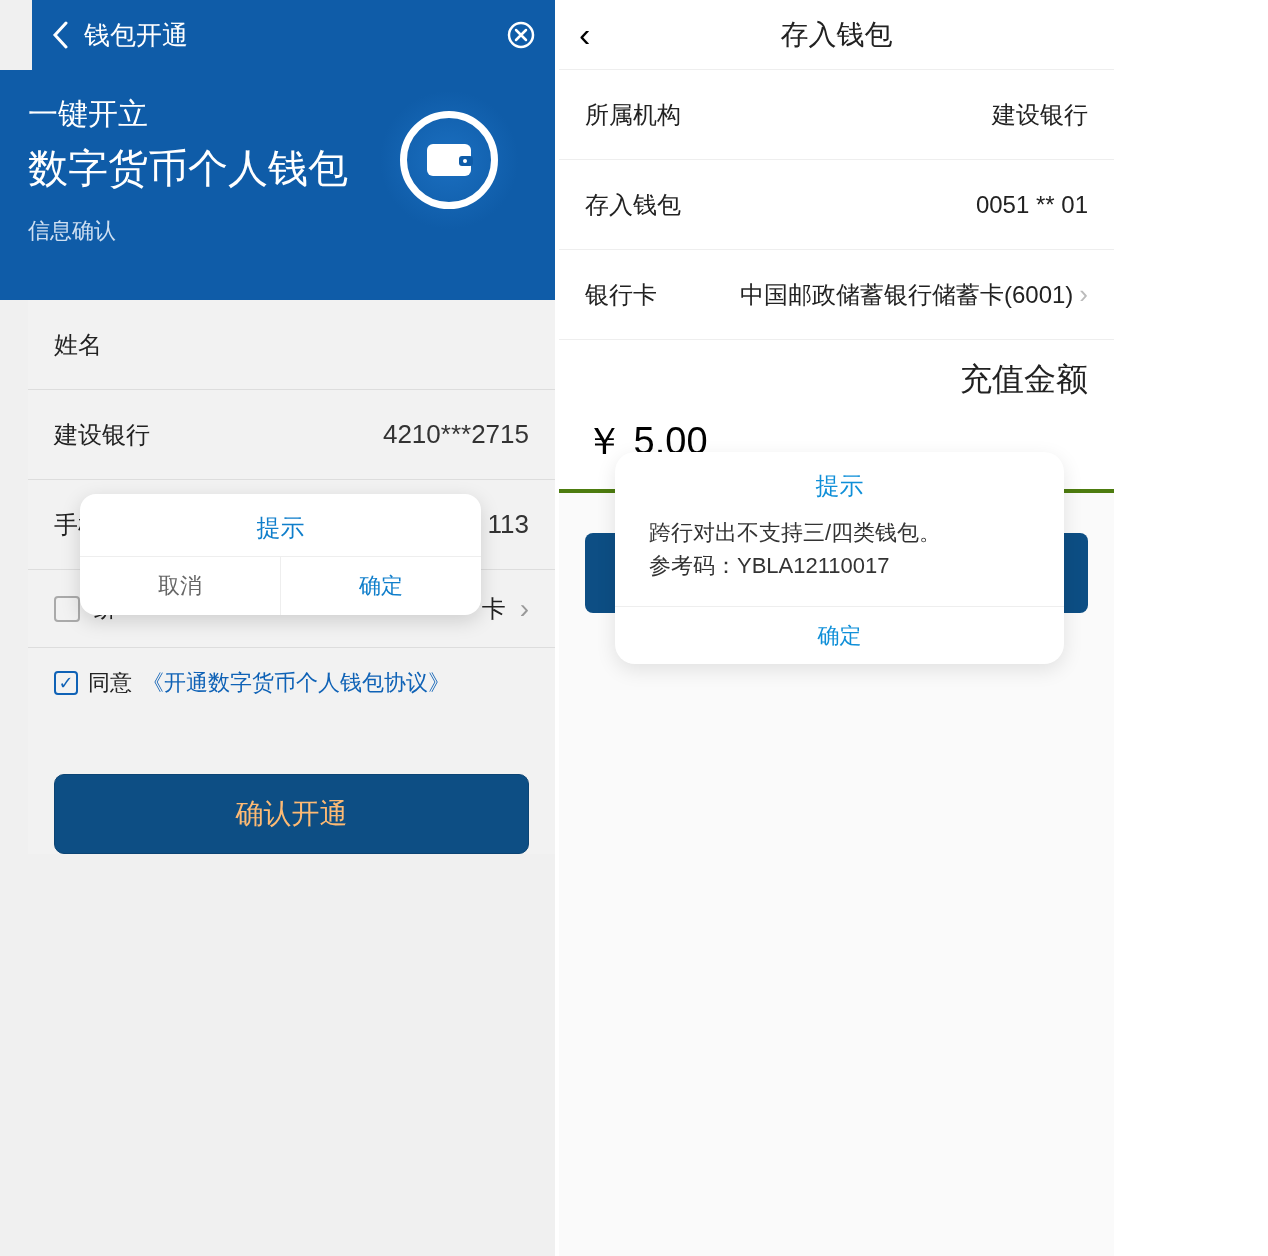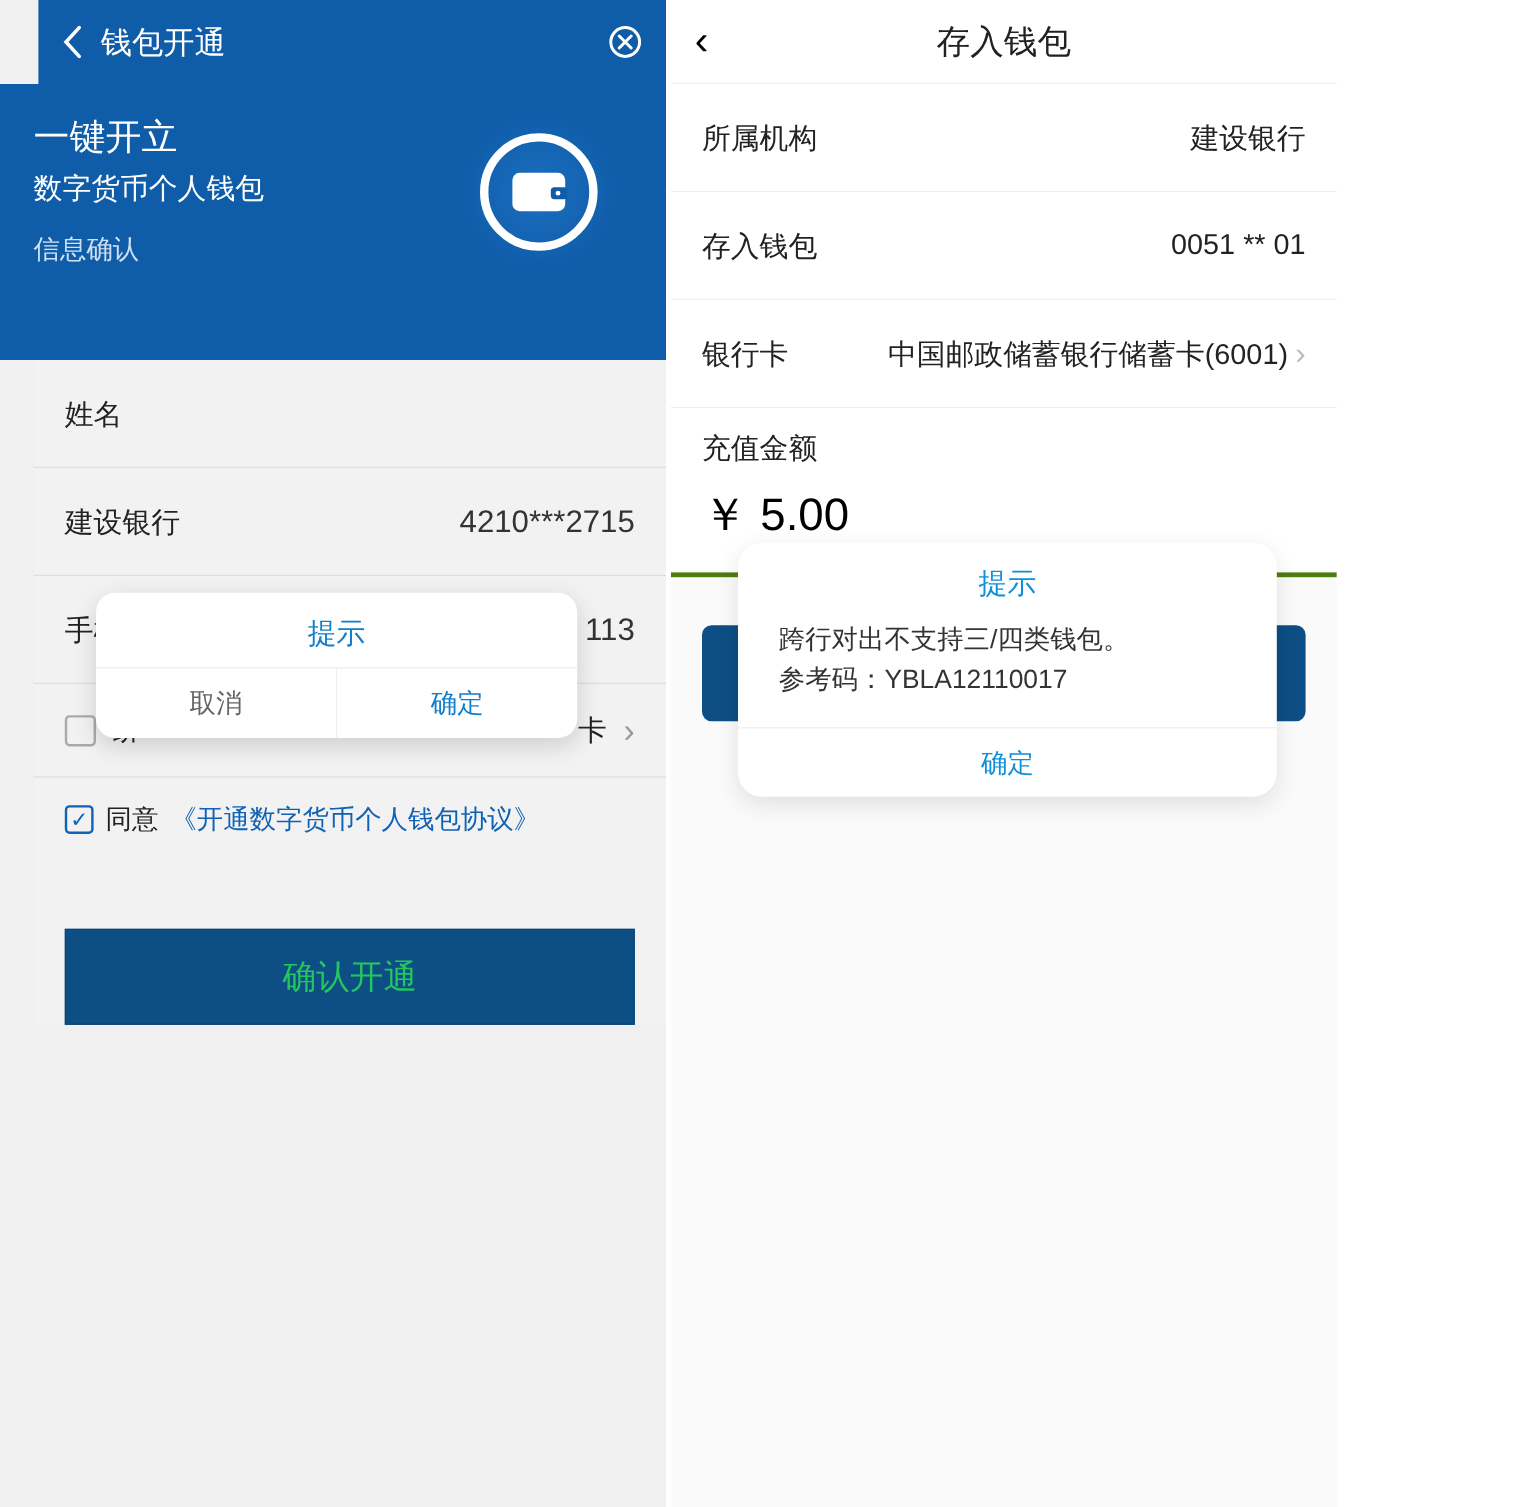--- a/index.html
+++ b/index.html
@@ -35,21 +35,21 @@
   .left .topbar .back-icon svg, .left .topbar .close-icon svg { display:block; }
   .left .topbar .title { margin-left: 16px; flex: 1; }
   .left .hero {
     height: 230px;
     background: #0f5ca8;
     padding: 24px 28px;
     color: #fff;
     position: relative;
   }
   .left .hero .line1 { font-size: 30px; font-weight: 500; }
-  .left .hero .line2 { font-size: 24px; font-weight: 500; margin-top: 6px; font-family: Liberation Serif, serif; }
+  .left .hero .line2 { font-size: 40px; font-weight: 500; margin-top: 6px; font-family: Liberation Serif, serif; }
   .left .hero .sub   { font-size: 22px; color: #cfe0f2; margin-top: 20px; }
   .left .hero .wallet-badge {
     position: absolute;
     right: 36px; top: 20px;
     width: 140px; height: 140px;
     border-radius: 50%;
     background: radial-gradient(circle, #1b6fc0 0%, #0f5ca8 70%);
     display:flex; align-items:center; justify-content:center;
   }
   .left .hero .wallet-badge .inner {
@@ -97,22 +97,22 @@
     width:24px; height:24px; border:2px solid #0f62b6; border-radius:4px;
     display:flex; align-items:center; justify-content:center;
     color:#0f62b6; font-size:18px;
   }
   .left .agree .link { color:#0f62b6; }
   .left .confirm-btn {
     margin: 56px 26px 0;
     height: 80px;
     background: #0d4e84;
     border:1px solid #0b4474;
-    border-radius: 0;
-    color:#22c55e;
+    border-radius: 10px;
+    color:#fdba74;
     font-size: 28px;
     display:flex; align-items:center; justify-content:center;
   }
 
   .left .dialog {
     position:absolute;
     left: 80px; right: 74px;
     top: 494px;
     background:#fff;
     border-radius: 16px;
@@ -166,24 +166,25 @@
     font-size: 24px;
     color:#222;
     background:#fff;
     border-bottom:1px solid #eee;
     justify-content:space-between;
   }
   .right .rows .row2 .val { color:#222; font-size:24px; display:flex; align-items:center; gap:6px; }
   .right .rows .row2 .chev { color:#bbb; font-size:26px; }
   .right .amount-label {
     padding: 18px 26px 8px;
-    font-size: 24px;
+    font-size: 32px;
     color:#222;
     background:#fff;
     border-bottom: none;
+    text-align: right;
   }
   .right .amount {
     padding: 6px 26px 22px;
     font-size: 38px;
     color:#000;
     background:#fff;
     border-bottom:4px solid #4d7c0f;
   }
   .right .bluebar {
     margin: 40px 26px 0;

